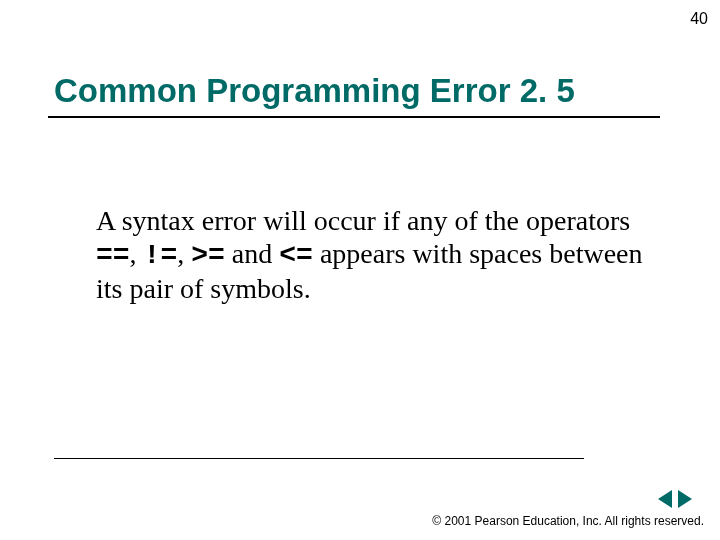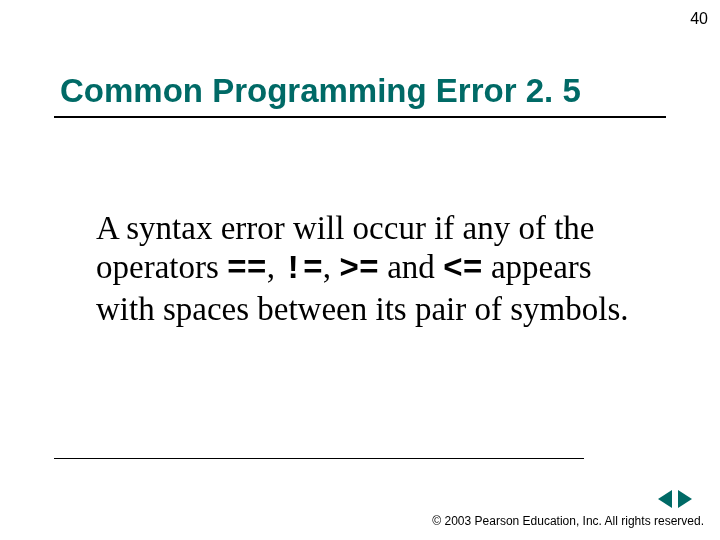--- a/index.html
+++ b/index.html
@@ -15,21 +15,21 @@
   }
   .page-number {
     position: absolute;
     top: 10px;
     right: 12px;
     font-family: Arial, Helvetica, sans-serif;
     font-size: 16px;
   }
   .title-wrap {
     position: absolute;
-    left: 54px;
+    left: 48px;
     top: 72px;
     width: 612px;
   }
   .title {
     font-family: Arial, Helvetica, sans-serif;
     font-size: 33px;
     font-weight: bold;
     color: #006a66;
     margin: 0 0 6px 0;
     padding-left: 6px;
@@ -38,21 +38,21 @@
     border: none;
     border-top: 2px solid #000;
     margin: 0;
     height: 0;
   }
   .body-text {
     position: absolute;
     left: 96px;
     top: 176px;
     width: 560px;
-    font-size: 33px;
+    font-size: 28px;
     line-height: 1.18;
   }
   .body-text .op {
     font-family: "Courier New", Courier, monospace;
     font-weight: bold;
   }
   .footer-rule {
     position: absolute;
     left: 54px;
     top: 458px;
@@ -110,13 +110,13 @@
 
 <div class="nav">
   <a href="#">
       <span class="tri tri-left"></span>
     </a>
   <a href="#">
       <span class="tri tri-right"></span>
     </a>
 </div>
 
-<div class="copyright">© 2003 Pearson Education, Inc.  All rights reserved.</div>
+<div class="copyright">© 2001 Pearson Education, Inc.  All rights reserved.</div>
 
 </body></html>

